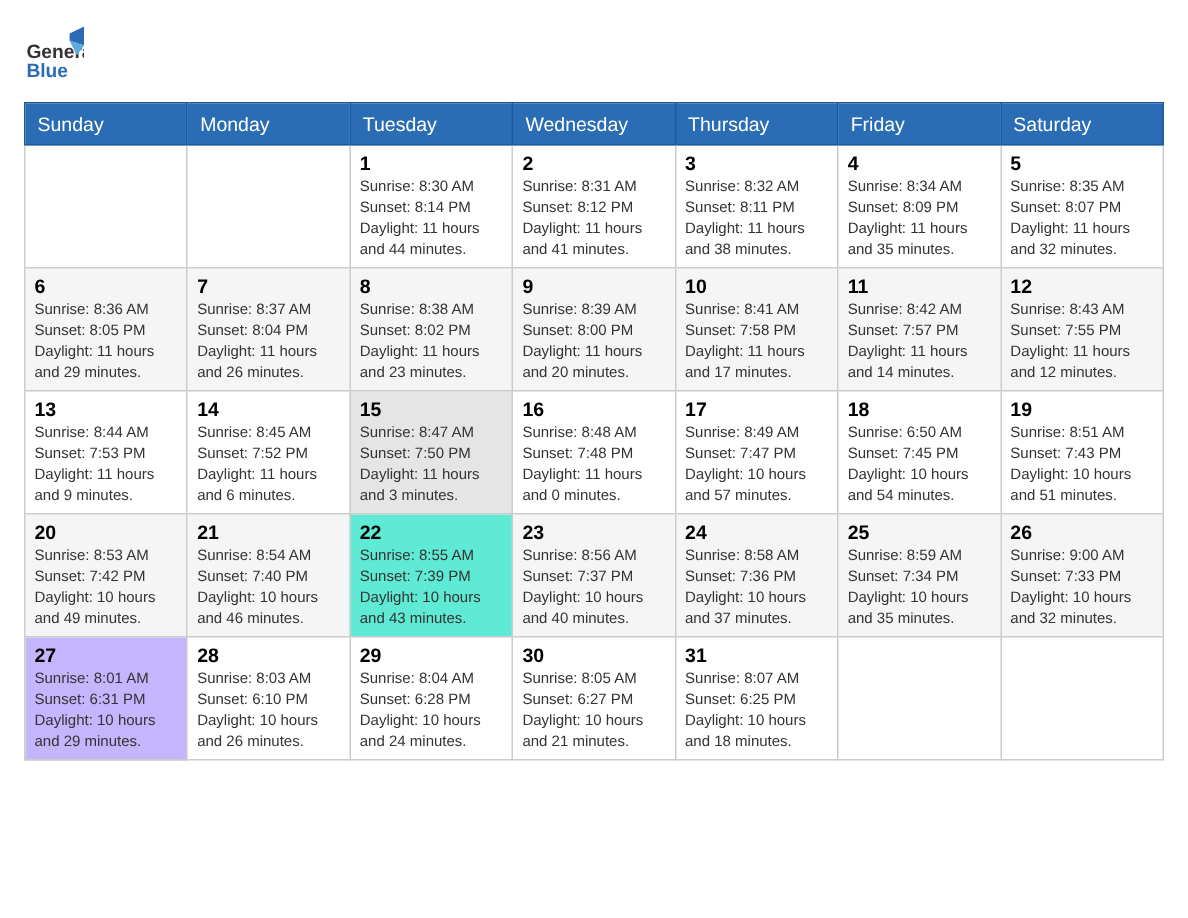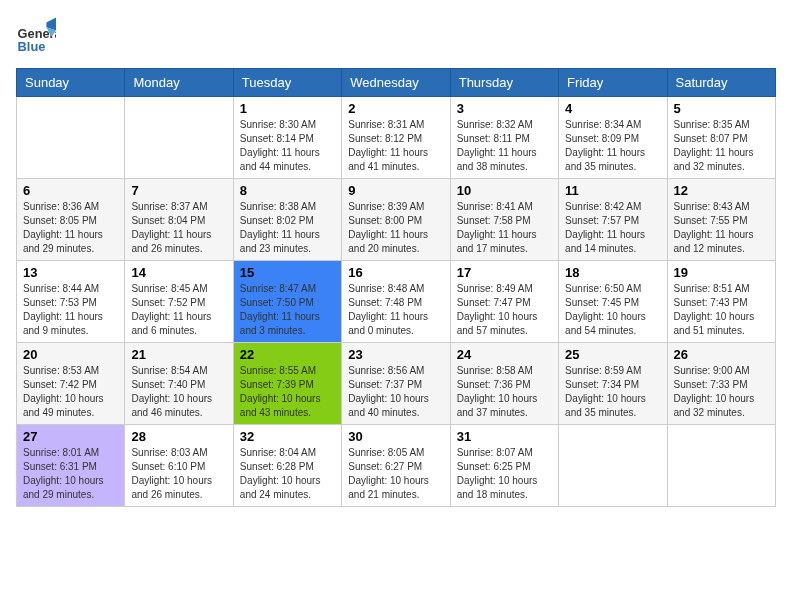--- a/index.html
+++ b/index.html
@@ -195,21 +195,21 @@
           <div class="day-info">Sunrise: 8:44 AM
 Sunset: 7:53 PM
 Daylight: 11 hours and 9 minutes.</div>
         </td>
         <td style="background: rgb(255, 255, 255);">
           <span class="day-number">14</span>
           <div class="day-info">Sunrise: 8:45 AM
 Sunset: 7:52 PM
 Daylight: 11 hours and 6 minutes.</div>
         </td>
-        <td style="background: #3b82f6;">
+        <td style="background: #e5e5e5;">
           <span class="day-number">15</span>
           <div class="day-info">Sunrise: 8:47 AM
 Sunset: 7:50 PM
 Daylight: 11 hours and 3 minutes.</div>
         </td>
         <td style="background: rgb(255, 255, 255); margin-top: 18px;">
           <span class="day-number">16</span>
           <div class="day-info">Sunrise: 8:48 AM
 Sunset: 7:48 PM
 Daylight: 11 hours and 0 minutes.</div>
@@ -239,21 +239,21 @@
           <div class="day-info">Sunrise: 8:53 AM
 Sunset: 7:42 PM
 Daylight: 10 hours and 49 minutes.</div>
         </td>
         <td style="background: rgb(245, 245, 245);">
           <span class="day-number">21</span>
           <div class="day-info">Sunrise: 8:54 AM
 Sunset: 7:40 PM
 Daylight: 10 hours and 46 minutes.</div>
         </td>
-        <td style="background: #84cc16; margin-top: 40px;">
+        <td style="background: #5eead4; margin-top: 40px;">
           <span class="day-number">22</span>
           <div class="day-info">Sunrise: 8:55 AM
 Sunset: 7:39 PM
 Daylight: 10 hours and 43 minutes.</div>
         </td>
         <td style="background: rgb(245, 245, 245);">
           <span class="day-number">23</span>
           <div class="day-info">Sunrise: 8:56 AM
 Sunset: 7:37 PM
 Daylight: 10 hours and 40 minutes.</div>
@@ -284,21 +284,21 @@
 Sunset: 6:31 PM
 Daylight: 10 hours and 29 minutes.</div>
         </td>
         <td style="background: rgb(255, 255, 255);">
           <span class="day-number">28</span>
           <div class="day-info">Sunrise: 8:03 AM
 Sunset: 6:10 PM
 Daylight: 10 hours and 26 minutes.</div>
         </td>
         <td style="background: rgb(255, 255, 255);">
-          <span class="day-number">32</span>
+          <span class="day-number">29</span>
           <div class="day-info">Sunrise: 8:04 AM
 Sunset: 6:28 PM
 Daylight: 10 hours and 24 minutes.</div>
         </td>
         <td style="background: rgb(255, 255, 255);">
           <span class="day-number">30</span>
           <div class="day-info">Sunrise: 8:05 AM
 Sunset: 6:27 PM
 Daylight: 10 hours and 21 minutes.</div>
         </td>

